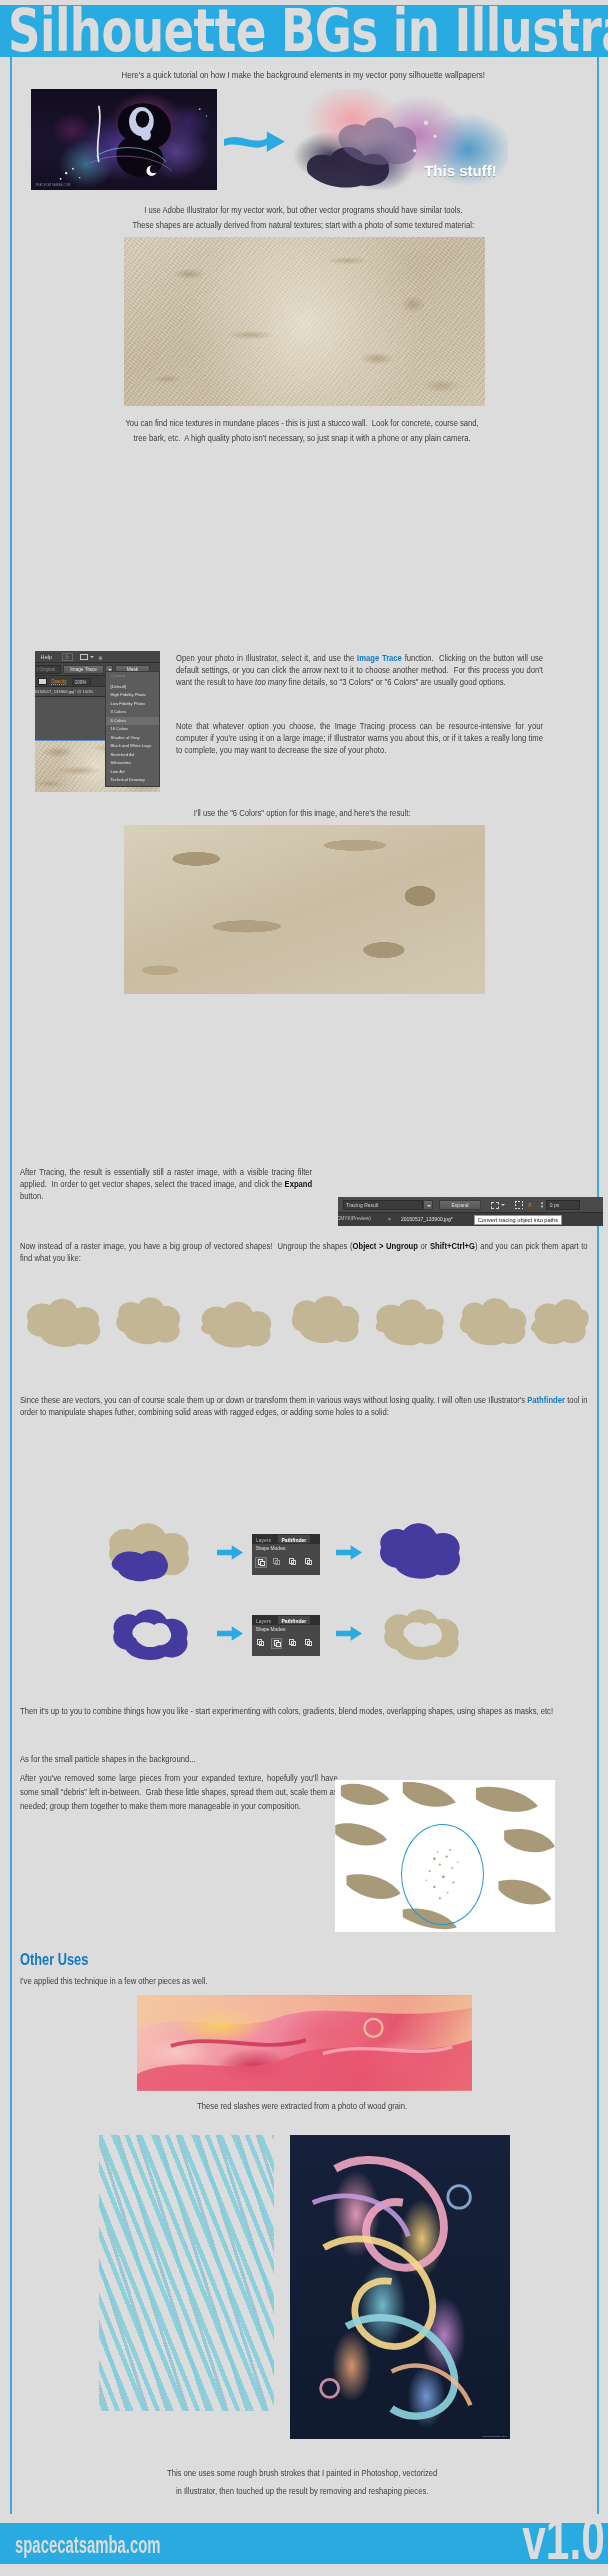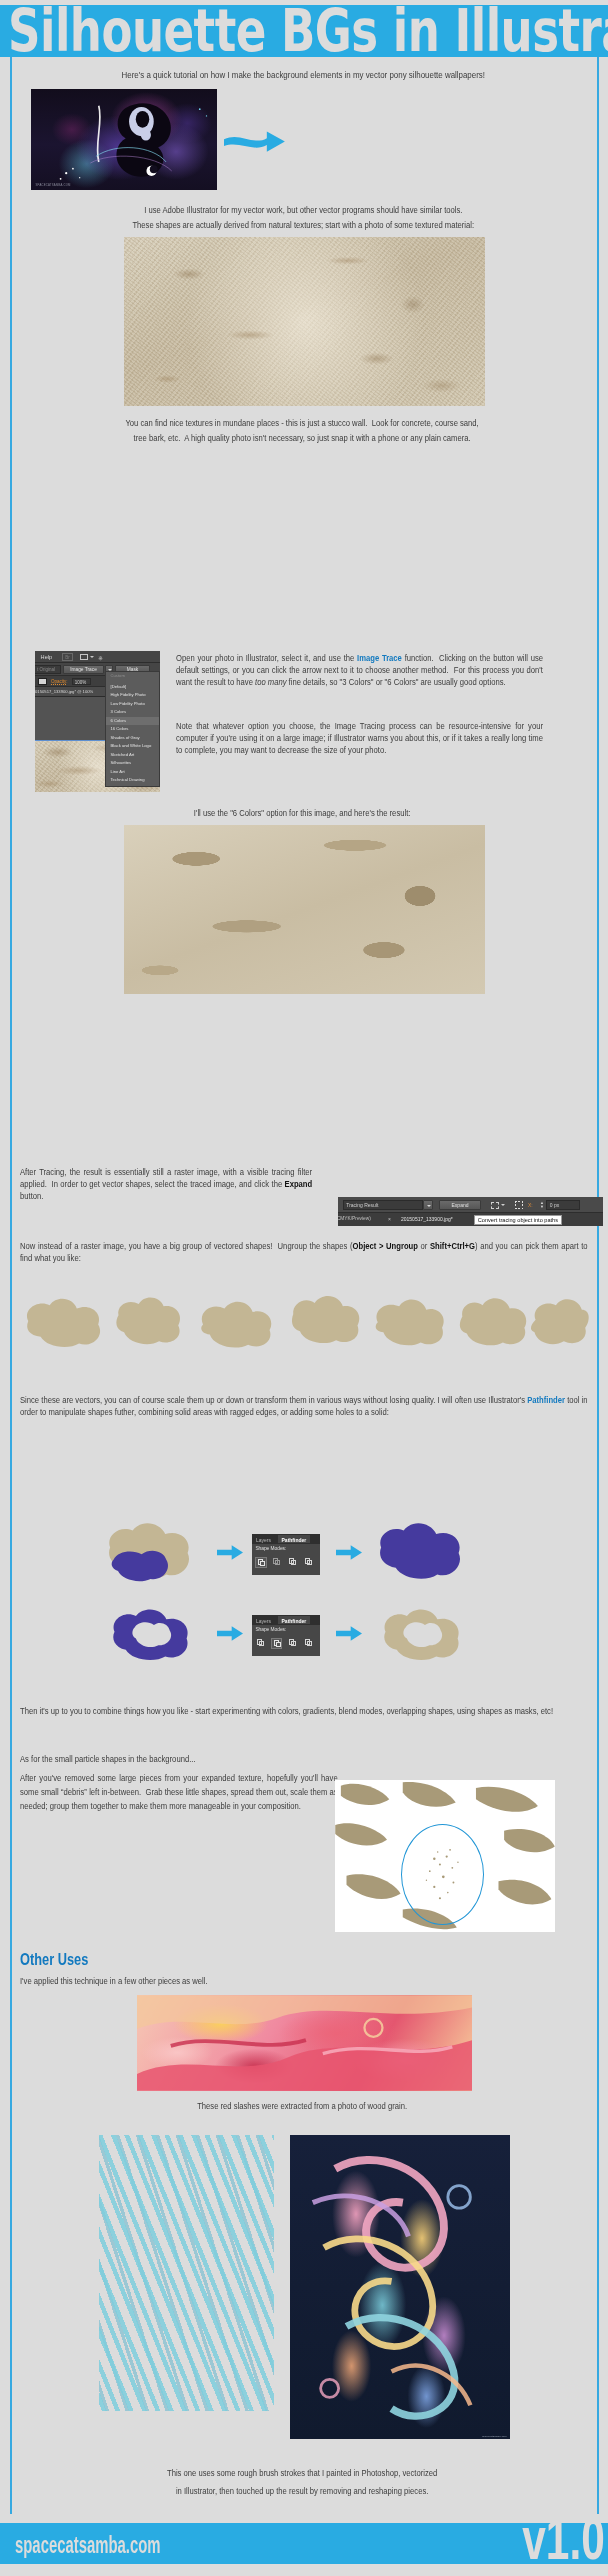--- a/index.html
+++ b/index.html
@@ -249,20 +249,30 @@
       <circle cx="300" cy="36" r="1.6" fill="#6fd0e6"></circle>
         <circle cx="312" cy="48" r="1.2" fill="#6fd0e6"></circle>
     </svg>
     <div class="watermark" style="left:4.5px; bottom:2.8px;">SPACECATSAMBA.COM</div>
   </div>
 
   <svg class="arrow-blue" style="left:224px; top:128px; width:62px; height:26px;" viewBox="0 0 110 46">
     <path d="M0 20 C28 6 52 32 76 18 L76 6 L108 24 L76 42 L76 30 C52 44 28 22 0 32 Z" fill="#29abe2"></path>
   </svg>
 
+  <div class="imgbox blobart" style="left:285px; top:89px; width:223px; height:101px;">
+    <svg width="223" height="101" viewBox="0 0 395 180" style="position:absolute;inset:0">
+      <path d="M40 150 C30 120 60 112 80 120 C96 96 130 100 140 120 C160 108 186 120 184 142 C186 164 160 176 134 172 C110 180 64 176 40 150 Z" fill="#2b2440" opacity=".95"></path>
+      <path d="M96 96 C86 70 118 56 140 66 C152 44 186 46 194 70 C214 60 238 76 232 100 C240 124 210 140 186 132 C160 142 110 128 96 96 Z" fill="#6c5d86" opacity=".6"></path>
+      <circle cx="250" cy="60" r="4" fill="#dcdcdc"></circle>
+        <circle cx="266" cy="84" r="3" fill="#dcdcdc"></circle>
+      <circle cx="230" cy="110" r="3" fill="#dcdcdc"></circle>
+    </svg>
+    <div class="stuff-label" style="right:11.3px; bottom:11.3px;">This stuff!</div>
+  </div>
 
   <div class="para center" style="left:22.5px; top:204px; width:637px;">I use Adobe Illustrator for my vector work, but other vector programs should have similar tools.</div>
   <div class="para center" style="left:22.5px; top:219px; width:637px;">These shapes are actually derived from natural textures; start with a photo of some textured material:</div>
 
   <div class="imgbox stucco" style="left:124px; top:237px; width:361px; height:169px;"></div>
 
   <div class="para center" style="left:17px; top:417px; width:648px;">You can find nice textures in mundane places - this is just a stucco wall.  Look for concrete, course sand,</div>
   <div class="para center" style="left:17px; top:432px; width:648px;">tree bark, etc.  A high quality photo isn't necessary, so just snap it with a phone or any plain camera.</div>
 
   <div class="ai-panel" style="left:35px; top:651px; width:125px; height:141px;">

